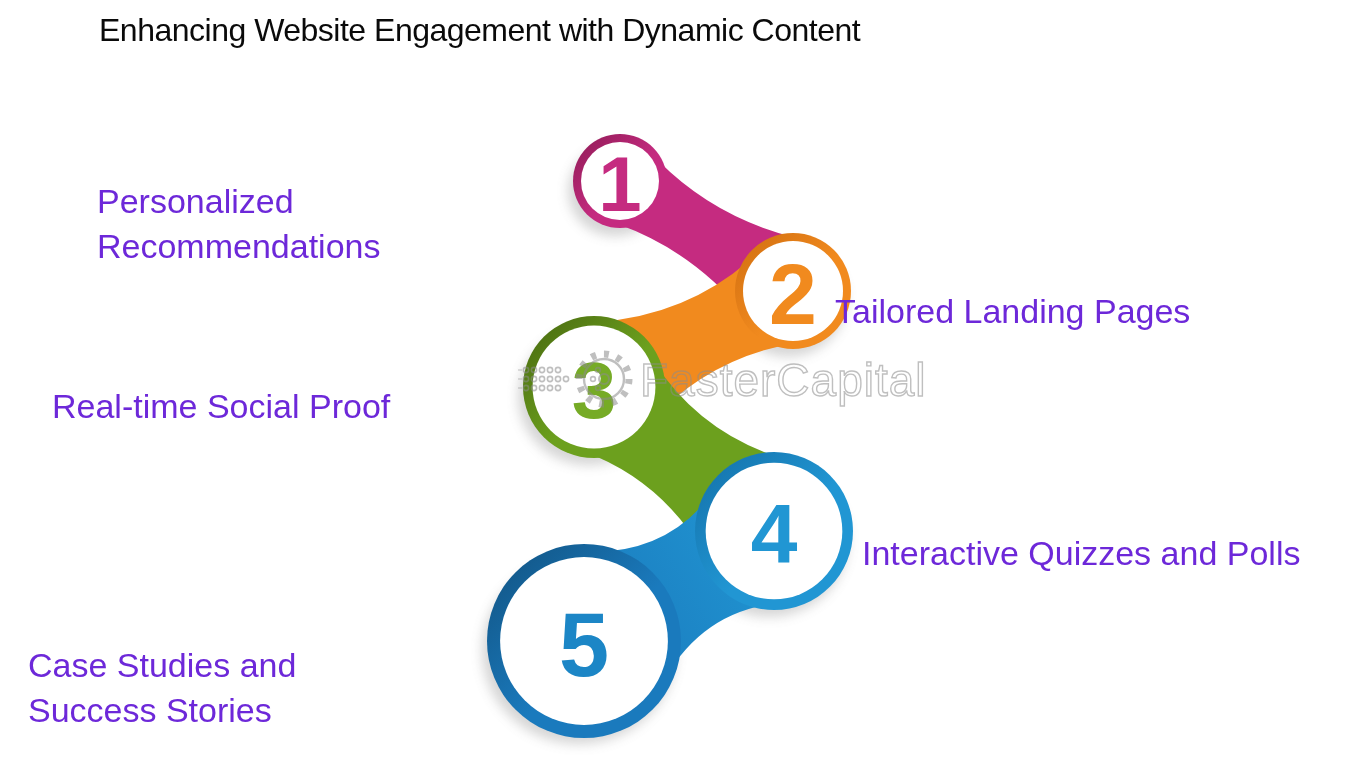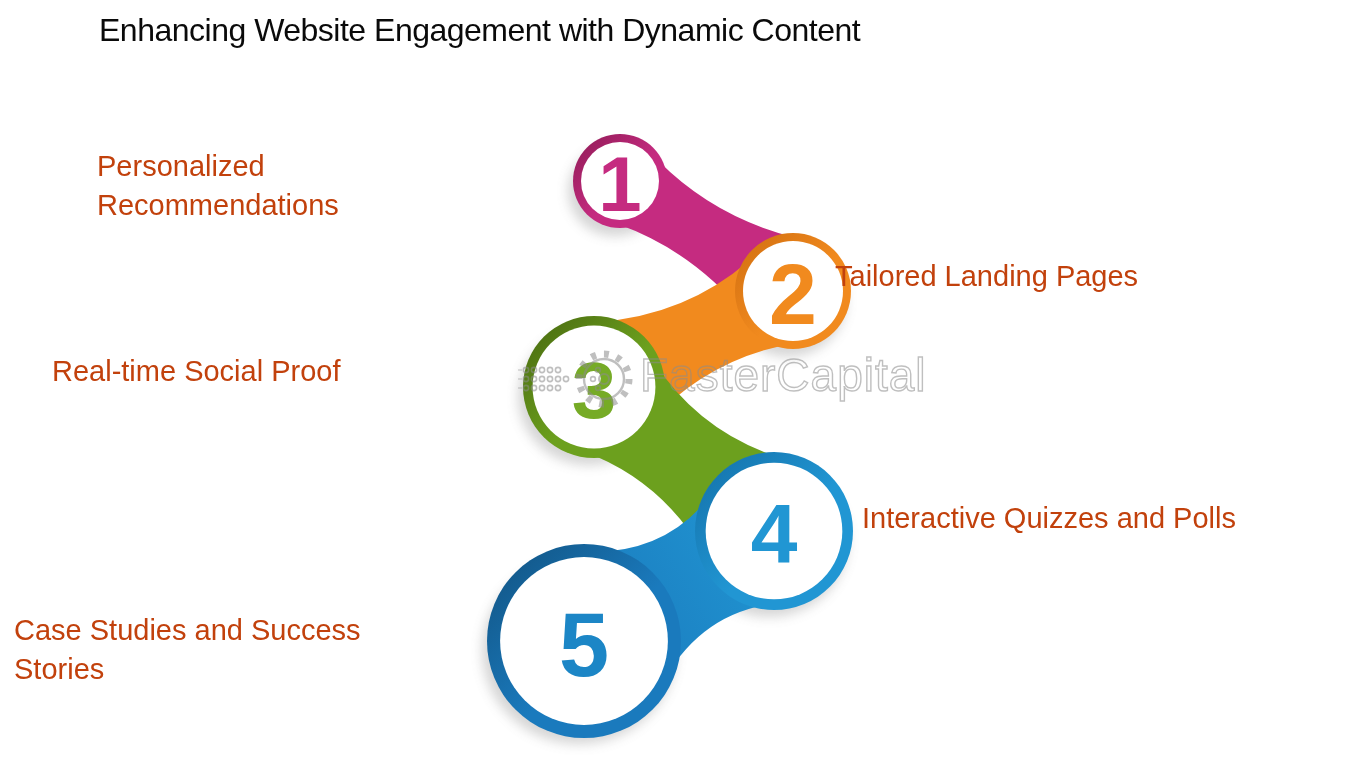--- a/index.html
+++ b/index.html
@@ -9,30 +9,31 @@
     font-family:"Liberation Sans", sans-serif;
   }
   .stage{position:absolute;inset:0;width:1350px;height:769px;}
   #diagram-svg{position:absolute;left:0;top:0;z-index:1;}
   .page-title{
     position:absolute;left:99px;top:12px;width:1150px;z-index:3;
     font-size:32px;letter-spacing:-0.5px;color:#0a0a0a;font-weight:400;
     white-space:nowrap;
   }
   .step-label{
-    position:absolute;z-index:3;color:#c2410c;font-size:29px;line-height:1.33;
+    position:absolute;z-index:3;color:#6d28d9;font-size:34px;line-height:1.33;
     font-weight:400;
+    margin-top:32px;
   }
   .label-1{left:97px;top:147px;width:280px;}
   .label-2{left:835px;top:257px;width:420px;white-space:nowrap;}
   .label-3{left:52px;top:352px;width:420px;white-space:nowrap;}
   .label-4{left:862px;top:499px;width:480px;white-space:nowrap;}
-  .label-5{left:14px;top:611px;width:400px;}
+  .label-5{left:28px;top:611px;width:400px;}
   .watermark{
-    position:absolute;left:516px;top:348px;z-index:5;display:flex;align-items:flex-start;
+    position:absolute;left:516px;top:348px;z-index:5;display:flex;align-items:center;
     opacity:0.55;pointer-events:none;
   }
   .watermark-text{
     font-size:46px;font-weight:400;letter-spacing:1px;color:transparent;
     -webkit-text-stroke:1.4px #8c8c8c;white-space:nowrap;
   }
   .watermark svg{margin-right:2px;}
 </style>
 </head>
 <body>

